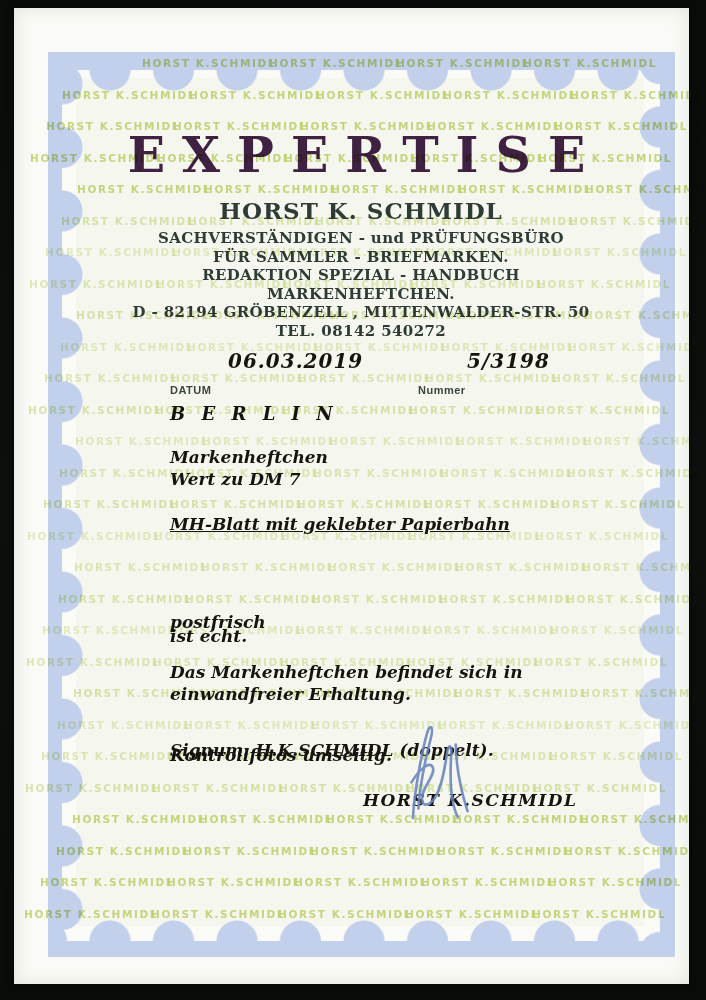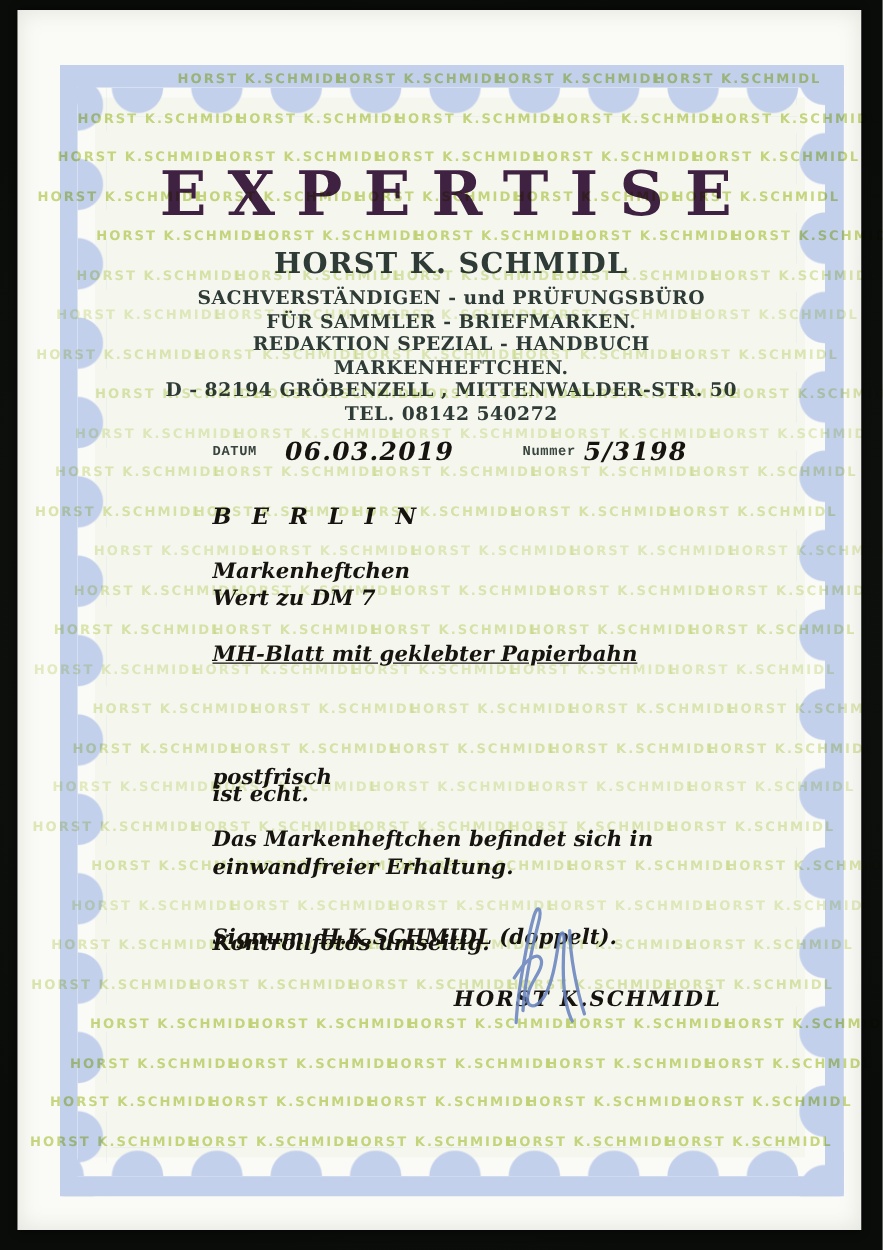--- a/index.html
+++ b/index.html
@@ -56,22 +56,22 @@
   .abs{position:absolute;}
   .title{
     left:0;top:126px;width:730px;text-align:center;
     font-weight:bold;font-size:49px;letter-spacing:17px;
     color:var(--title-ink);
   }
   .org{left:0;top:197px;width:722px;text-align:center;color:var(--header-ink);}
   .org-name{font-weight:bold;font-size:23px;letter-spacing:1px;margin-bottom:5px;}
   .org-line{font-weight:bold;font-size:15px;line-height:18.6px;letter-spacing:.4px;}
   .meta-row{left:170px;top:349px;width:420px;height:26px;color:var(--body-ink);}
-  .meta-label{font-family:Liberation Mono, monospace;
-    font-weight:bold;font-size:11px;color:#39443e;letter-spacing:.5px;}
+  .meta-label{font-family:Liberation Sans, sans-serif;
+    font-weight:bold;font-size:11px;color:#39443e;letter-spacing:.5px;margin-top:28px;}
   .meta-value{font-weight:bold;font-style:italic;font-size:20px;letter-spacing:1px;}
   .lbl-datum{position:absolute;left:0;top:7px;}
   .val-datum{position:absolute;left:58px;top:0;}
   .lbl-nummer{position:absolute;left:248px;top:7px;}
   .val-nummer{position:absolute;left:297px;top:0;}
 
   .bodytext{font-weight:bold;font-style:italic;font-size:17px;color:var(--body-ink);}
   .city{left:170px;top:403px;font-size:18px;letter-spacing:5px;}
   .item{left:170px;top:446px;line-height:22px;}
   .detail{left:170px;top:514px;text-decoration:underline;}

